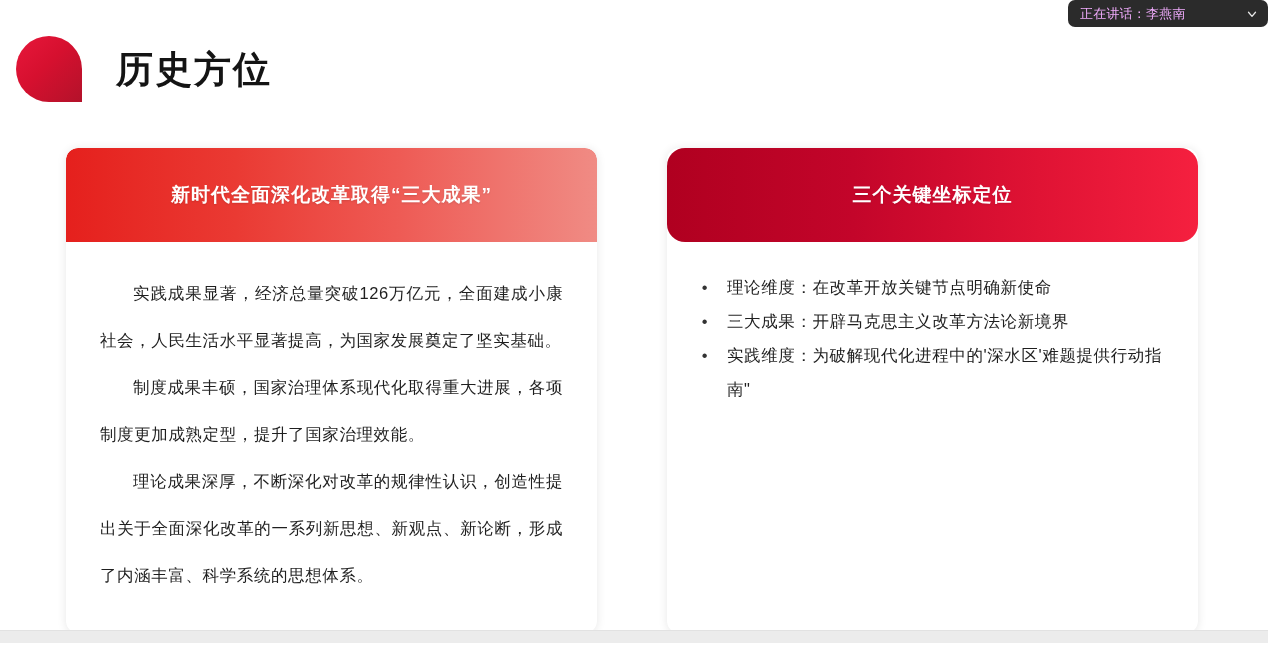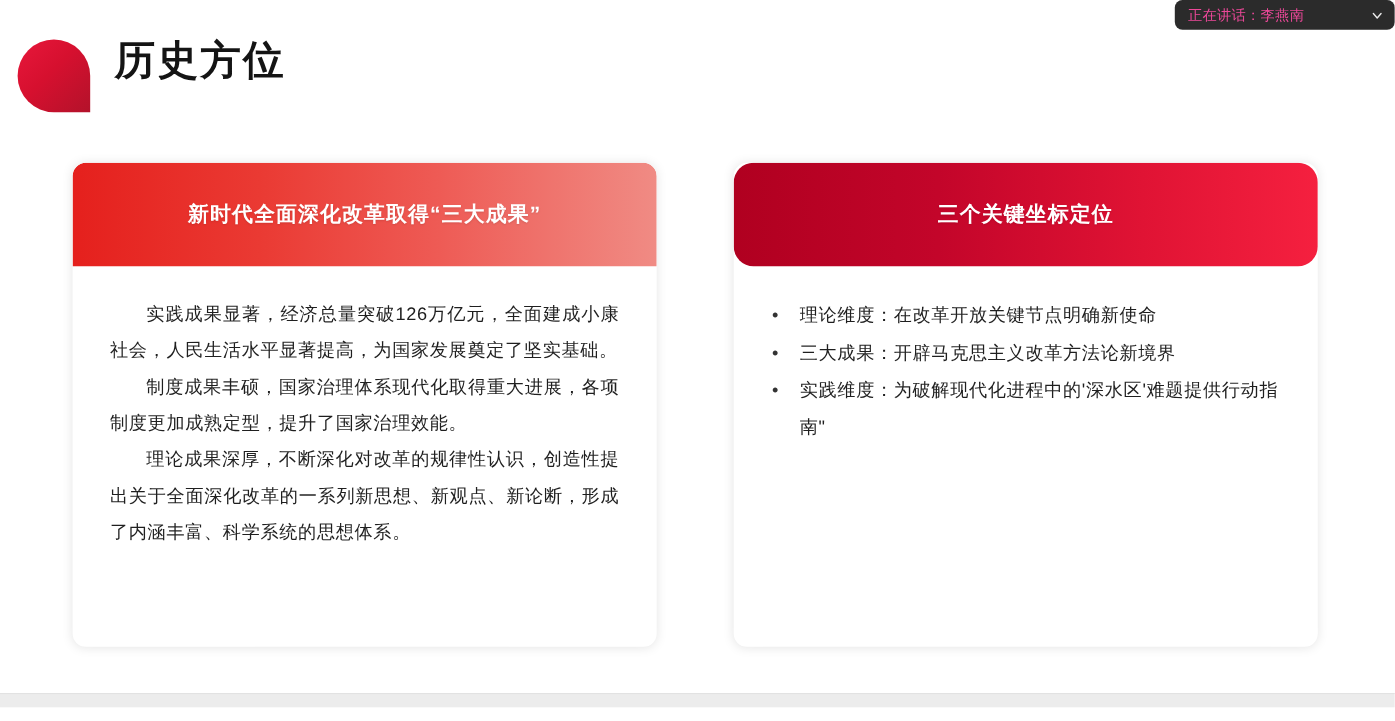--- a/index.html
+++ b/index.html
@@ -25,21 +25,21 @@
     background: #2b2b2b;
     border-radius: 7px;
     display: flex;
     align-items: center;
     justify-content: space-between;
     padding: 0 9px 0 12px;
     box-sizing: border-box;
     z-index: 50;
   }
   .speaker-badge-label {
-    color: #ec4899;
+    color: #f0abfc;
     font-size: 13px;
     letter-spacing: 0.2px;
     white-space: nowrap;
   }
   .chevron-down {
     width: 14px;
     height: 14px;
     flex: 0 0 auto;
     display: block;
   }
@@ -53,21 +53,22 @@
     height: 643px;
     background: #ffffff;
   }
 
   
   .title-row {
     position: absolute;
     left: 16px;
     top: 36px;
     display: flex;
-    gap: 22px;
+    align-items: center;
+    gap: 34px;
   }
   .brand-mark {
     width: 66px;
     height: 66px;
     border-radius: 50% 50% 0 50%;
     background: linear-gradient(135deg, #e8173b 0%, #d6102f 45%, #b3122a 100%);
     flex: 0 0 auto;
   }
   .slide-title {
     font-size: 37px;
@@ -124,21 +125,21 @@
 
   .card-body {
     padding: 28px 34px 34px 34px;
     flex: 1;
   }
 
   
   .para {
     font-size: 16.5px;
     color: #1f1f1f;
-    line-height: 33px;
+    line-height: 47px;
     text-indent: 2em;
     margin: 0;
     letter-spacing: 0.6px;
     text-align: justify;
   }
 
   
   .bullet-list {
     list-style: none;
     margin: 0;

